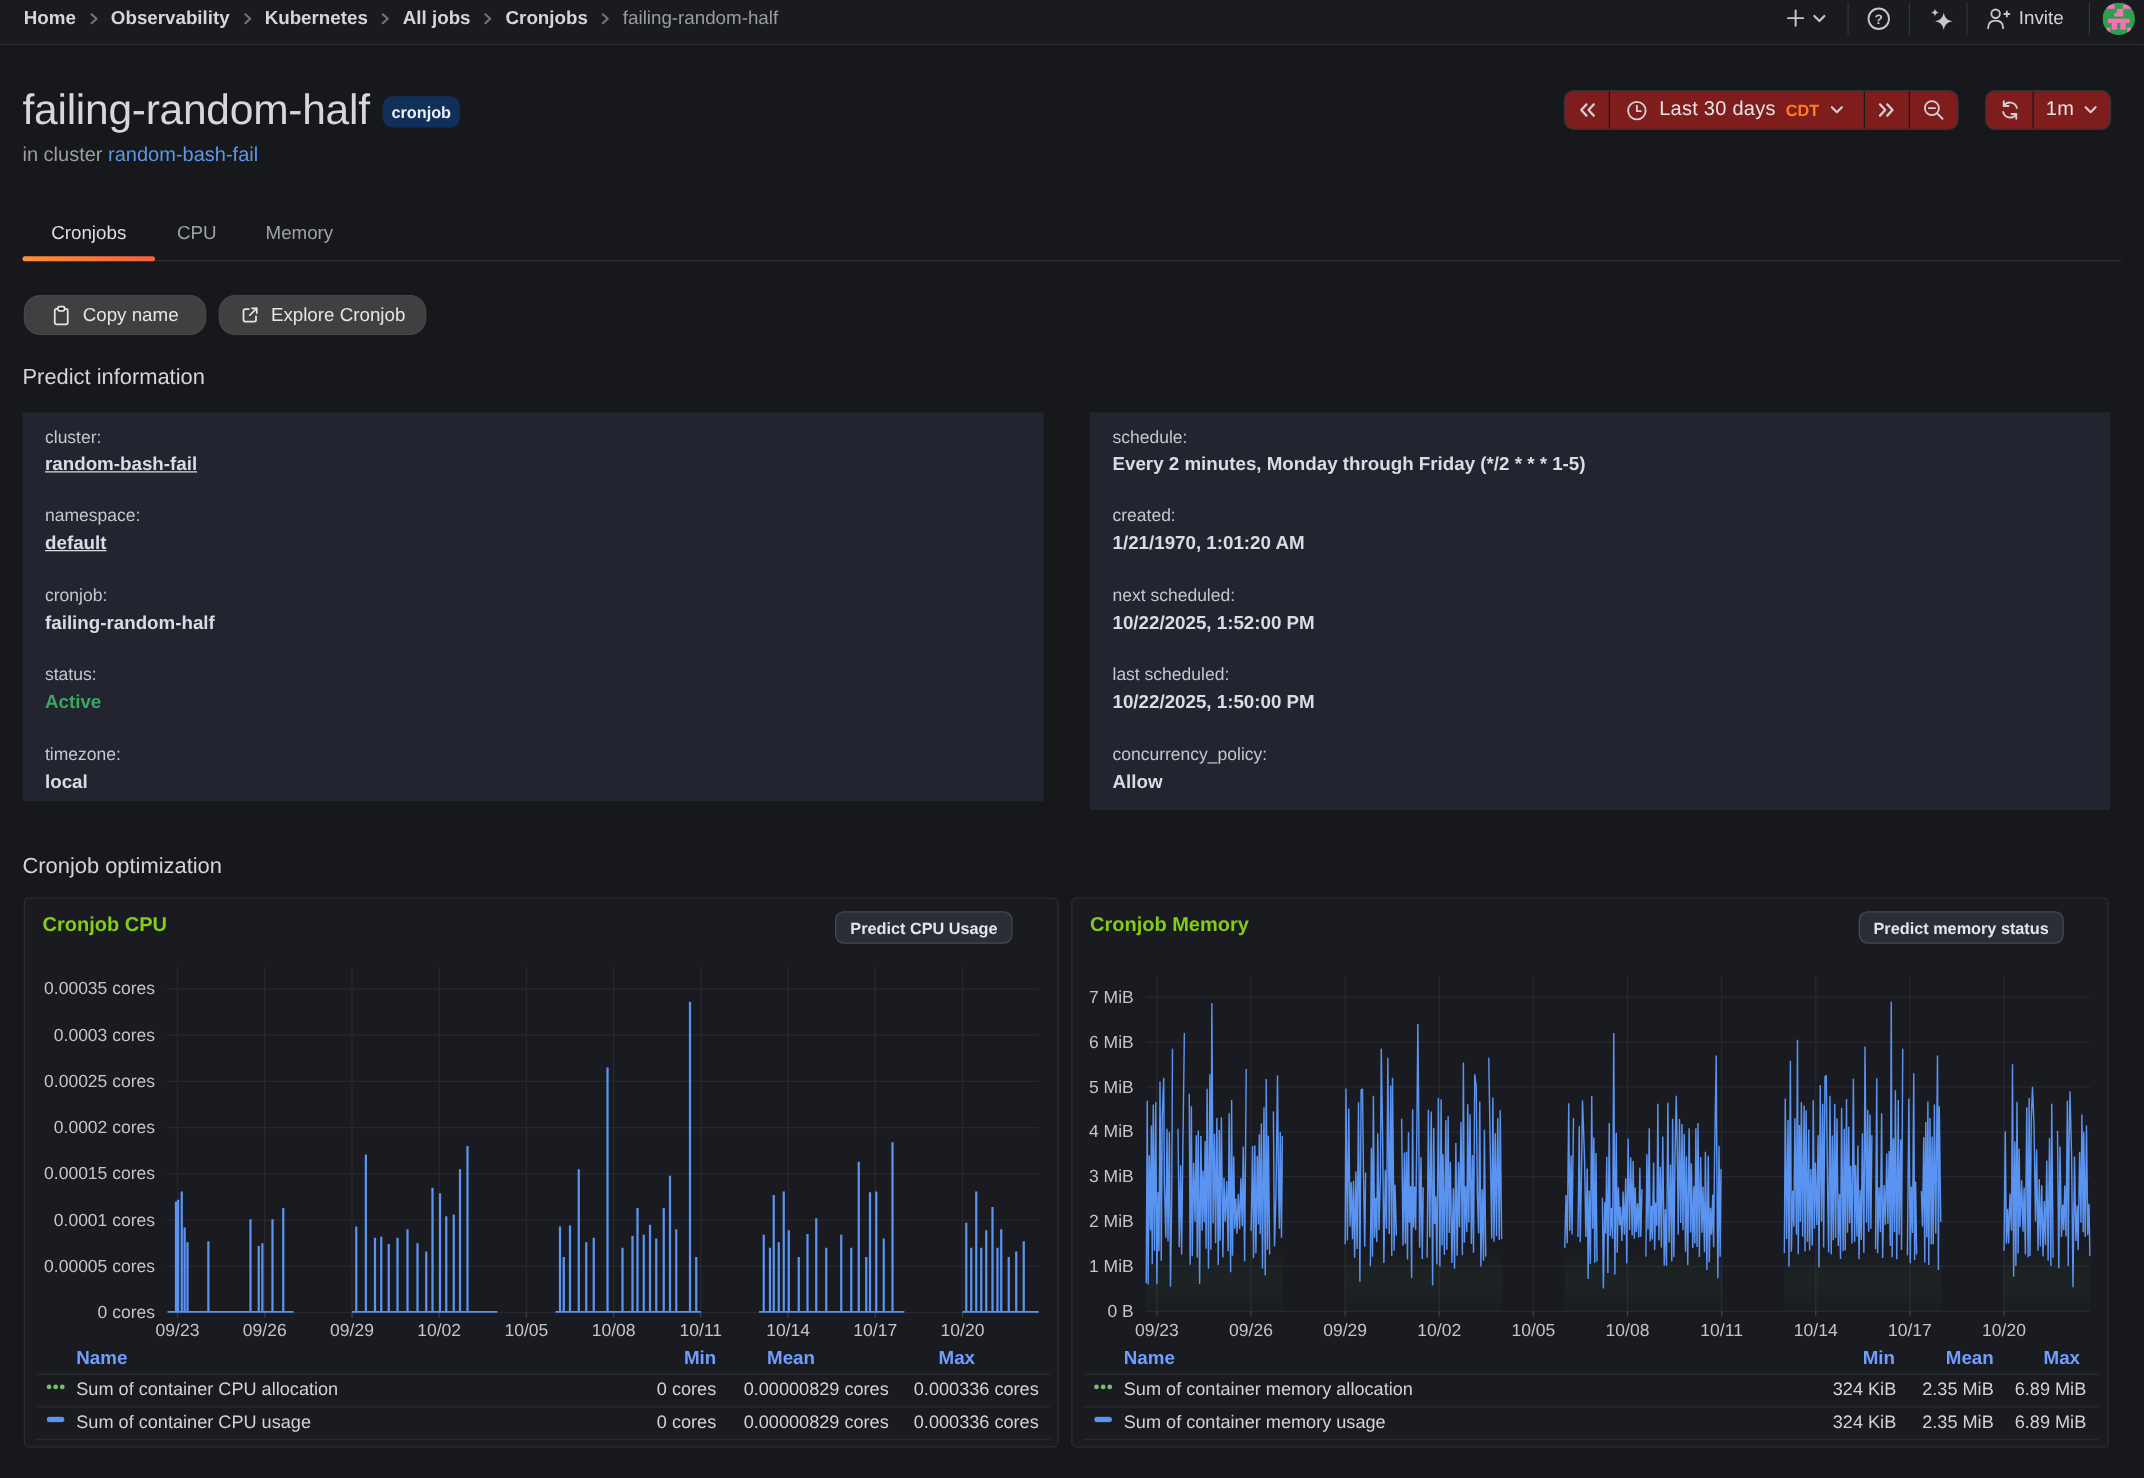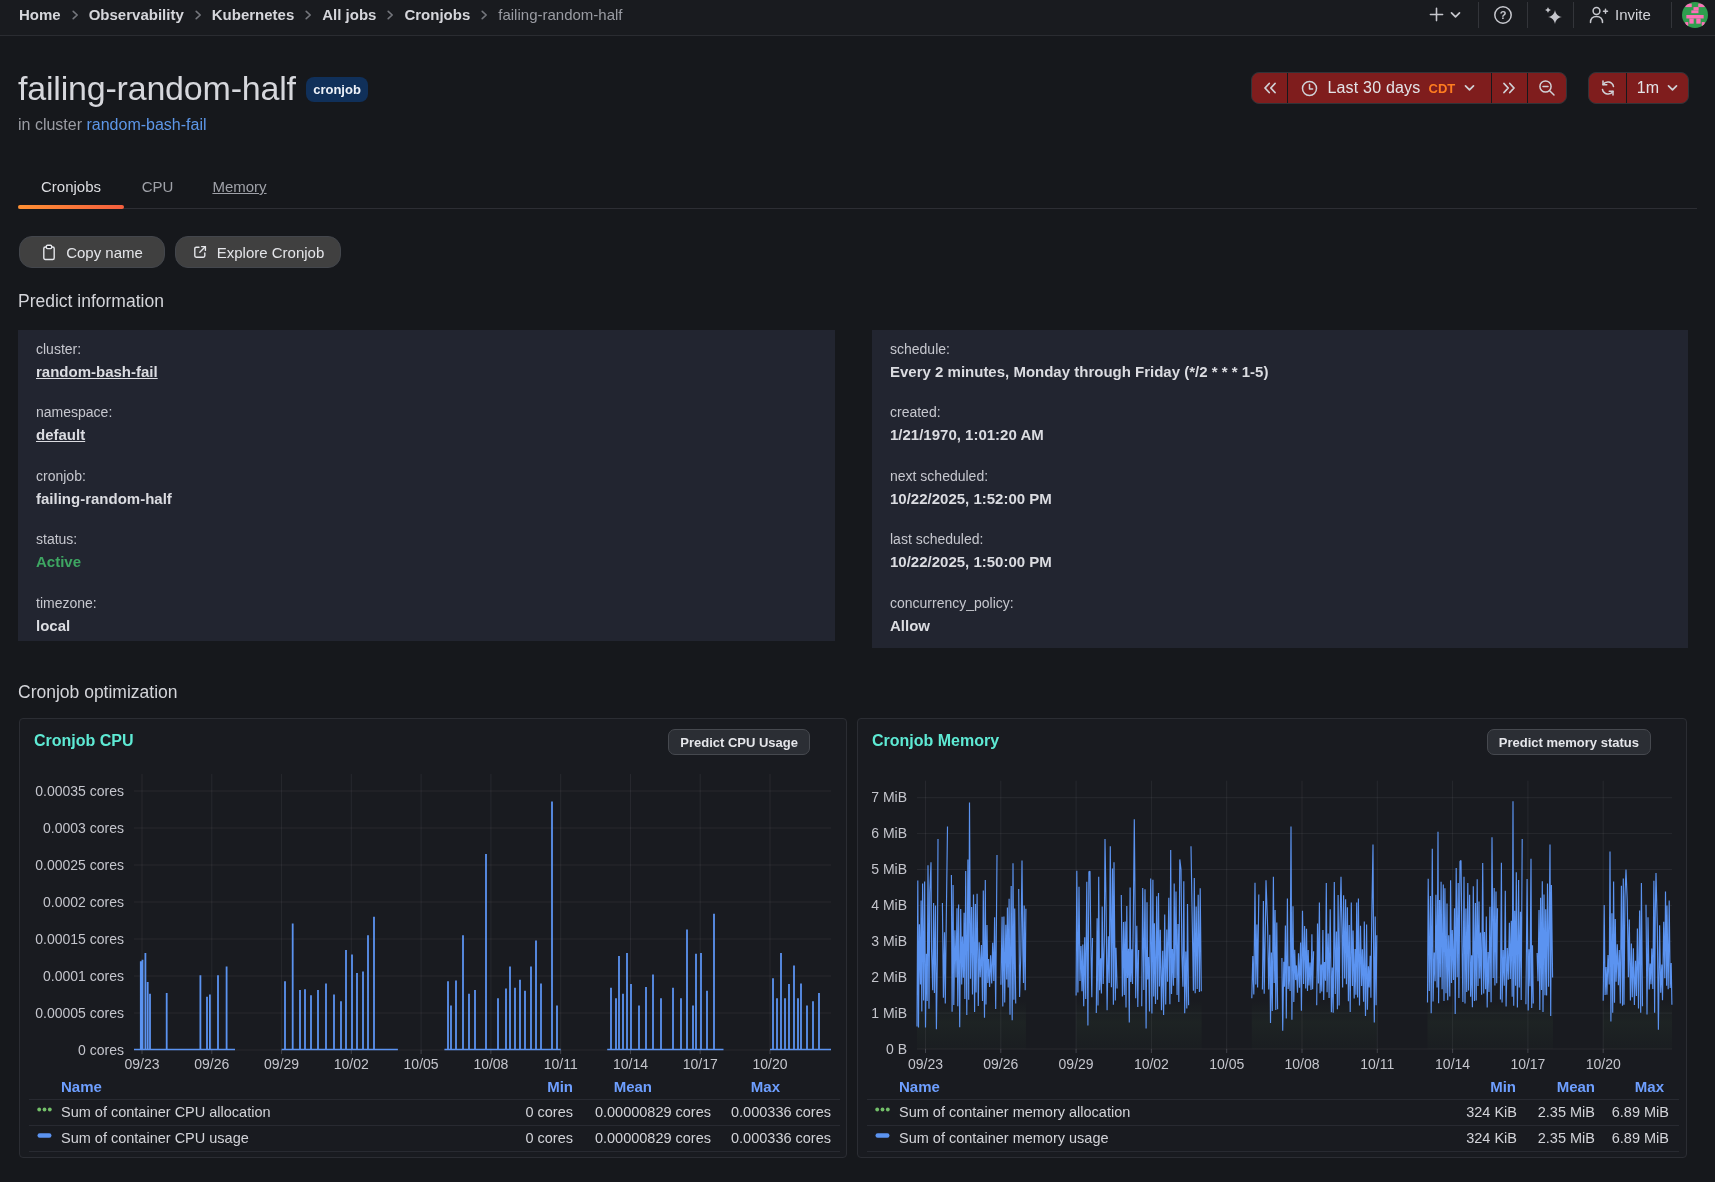--- a/index.html
+++ b/index.html
@@ -31,21 +31,21 @@
   #tc1 { left:1251px; width:316px; }
   #tc2 { left:1588px; width:101px; }
   .ctrltxt { color:#e3e4e8; font-size:16px; font-weight:500; letter-spacing:0.2px; }
   .cdt { color:#ff7d20; font-size:13px; font-weight:700; margin-left:8px; }
 
   
   #tabs { position:absolute; left:18px; top:168px; width:1679px; height:41px; border-bottom:1px solid rgba(204,204,220,0.13); }
   .tab { position:absolute; top:0; height:37px; display:flex; align-items:center; justify-content:center; font-size:15px; }
   #tab1 { left:0; width:106px; color:#dcdde1; font-weight:500; }
   #tab2 { left:106px; width:67px; color:#9fa1a8; }
-  #tab3 { left:173px; width:97px; color:#9fa1a8;text-decoration:underline; }
+  #tab3 { left:173px; width:97px; color:#9fa1a8; }
   #tabind { position:absolute; left:0; top:37px; width:106px; height:4px; border-radius:2px; background:linear-gradient(90deg,#ff9033,#f55f3e); }
 
   
   .btn { position:absolute; top:236px; height:32px; background:#404040; border:1px solid #43464c; border-radius:13px; display:flex; align-items:center; justify-content:center; gap:9px; color:#e4e5e9; font-size:15px; font-weight:500; }
   #btncopy { left:19px; width:146px; }
   #btnexplore { left:175px; width:166px; }
 
   
   .sech { position:absolute; left:18px; font-size:17.5px; font-weight:500; color:#d4d5da; }
 
@@ -56,21 +56,21 @@
   .fld { position:absolute; left:18px; }
   .fld .lab { font-size:14px; color:#c6c7ce; line-height:19px; }
   .fld .val { font-size:15px; font-weight:700; color:#dbdce1; line-height:22px; margin-top:2px; }
   .fld .val.link { text-decoration:underline; }
   .fld .val.green { color:#3ea662; }
 
   
   .cpanel { position:absolute; top:718px; height:440px; background:#191b20; border:1px solid #2b2d33; border-radius:4px; }
   #cp1 { left:19px; width:828px; }
   #cp2 { left:857px; width:830px; }
-  .ctitle { position:absolute; left:14px; top:13px; font-size:16px; font-weight:700; color:#5eead4; }
+  .ctitle { position:absolute; left:14px; top:13px; font-size:16px; font-weight:700; color:#84cc16; }
   .pbtn { position:absolute; top:10px; height:26px; background:#2b2e34; border:1px solid #46494f; border-radius:7px; color:#e5e6ea; font-size:13px; font-weight:600; display:flex; align-items:center; padding:0 11px; }
   .axlab { font-size:14px; fill:#c4c5cc; font-family:"Liberation Sans",sans-serif; }
   .chartsvg { position:absolute; left:0; top:0; }
 
   
   .lrow { position:absolute; left:9px; border-top:1px solid rgba(204,204,220,0.09); height:26px; }
   .lhead { position:absolute; font-size:15px; font-weight:700; color:#6e9fff; }
   .lcell { position:absolute; font-size:14.5px; color:#d2d3d8; white-space:nowrap; }
   .r { transform:translateX(-100%); }
 </style>

